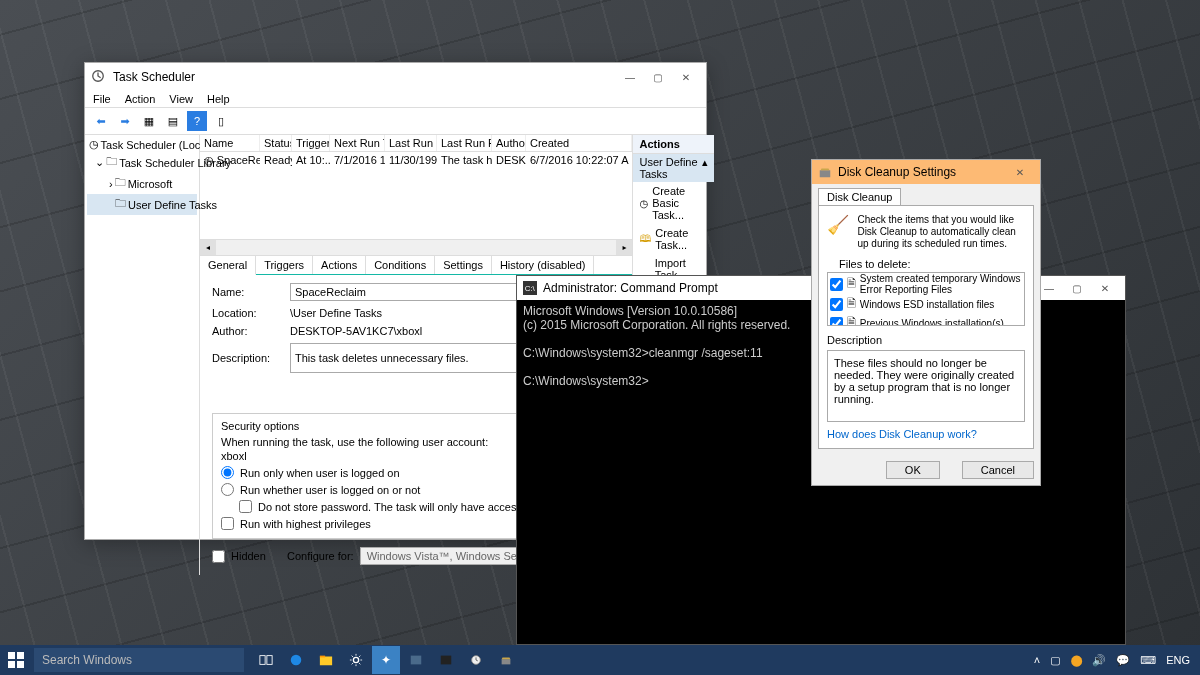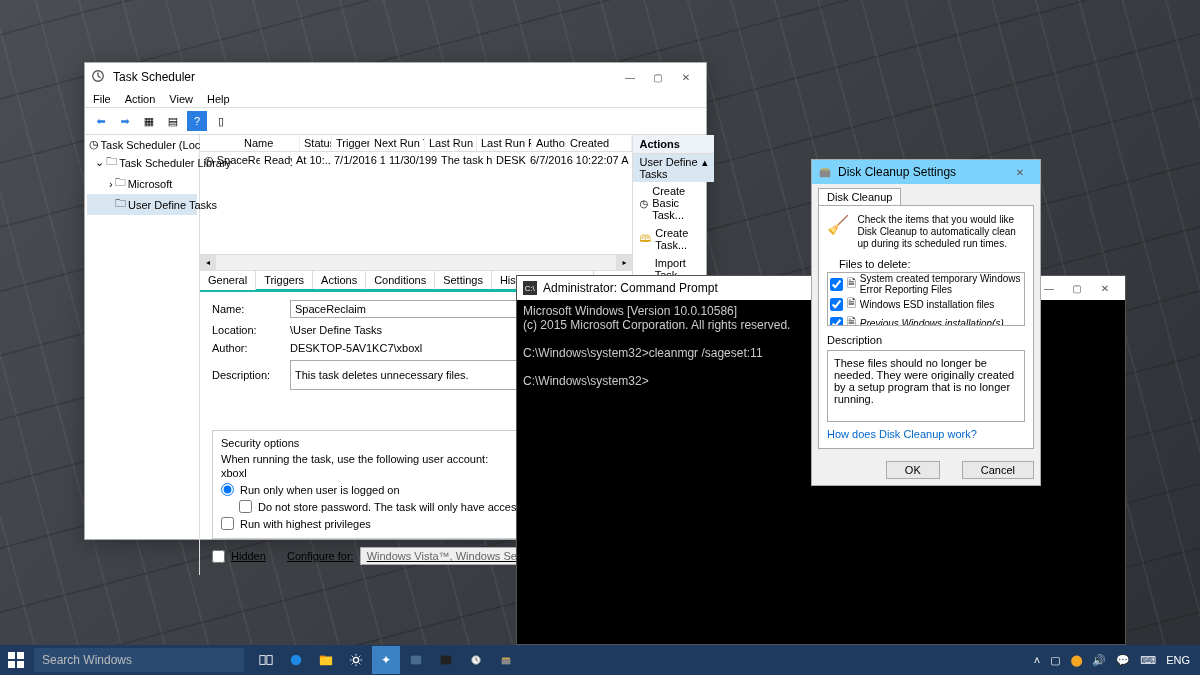--- a/index.html
+++ b/index.html
@@ -18,21 +18,21 @@
 .ts-body { display: flex; height: 440px; }
 .ts-tree { width: 115px; border-right: 1px solid #ddd; padding: 2px; font-size: 11px; }
 .tree-item { padding: 1px 2px; white-space: nowrap; display: flex; align-items: center; gap: 2px; }
 .tree-item.sel { background: #d8e6f2; }
 .ts-main { flex: 1; display: flex; flex-direction: column; }
 .ts-grid { height: 150px; border-bottom: 1px solid #ddd; overflow: hidden; position: relative; }
 .grid-head { display: flex; background: #fff; border-bottom: 1px solid #ddd; font-size: 11px; }
 .gh { padding: 2px 4px; border-right: 1px solid #eee; white-space: nowrap; overflow: hidden; }
 .grid-row { display: flex; font-size: 11px; padding: 1px 0; }
 .gc { padding: 1px 4px; white-space: nowrap; overflow: hidden; }
-.ts-tabs { display: flex; border-bottom: 3px solid #14b8a6; font-size: 11px; }
+.ts-tabs { display: flex; border-bottom: 1px solid #14b8a6; font-size: 11px; }
 .ts-tab { padding: 3px 8px; border-right: 1px solid #ddd; }
 .ts-tab.active { background: #fff; border-bottom: 1px solid #fff; margin-bottom: -1px; }
 .ts-detail { padding: 8px 12px; font-size: 11px; }
 .field-row { display: flex; align-items: center; margin-bottom: 6px; gap: 8px; }
 .field-row label { width: 70px; }
 .field-row input { flex: 1; border: 1px solid #aaa; padding: 2px 4px; font-size: 11px; }
 .ts-actions { width: 104px; border-left: 1px solid #ddd; font-size: 11px; }
 .act-header { background: #eef3fa; padding: 3px 6px; font-weight: bold; border-bottom: 1px solid #ddd; }
 .act-sub { background: #d8e6f2; padding: 2px 6px; display: flex; justify-content: space-between; }
 .act-item { padding: 3px 6px; display: flex; align-items: center; gap: 4px; }
@@ -43,21 +43,21 @@
 .scrollbar-h .sb-btn { width: 16px; height: 16px; background: #e0e0e0; display: flex; align-items: center; justify-content: center; font-size: 8px; }
 
 
 .cmd-window { position: absolute; background: #000; border: 1px solid #555; font-family: Consolas, monospace; font-size: 12px; color: #ccc; }
 .cmd-title { background: #fff; color: #000; height: 24px; display: flex; align-items: center; padding: 0 6px; font-family: "Segoe UI"; font-size: 11px; }
 .cmd-title .icon-sm { width: 14px; height: 14px; margin-right: 6px; }
 .cmd-body { padding: 4px 6px; white-space: pre; }
 
 
 .dc-window { position: absolute; background: #f0f0f0; border: 1px solid #aaa; font-size: 11px; }
-.dc-title { background: #7dd3fc; height: 24px; display: flex; align-items: center; padding: 0 6px; }
+.dc-title { background: #fdba74; height: 24px; display: flex; align-items: center; padding: 0 6px; }
 .dc-title .icon-sm { width: 14px; height: 14px; margin-right: 6px; }
 .dc-tabstrip { display: flex; padding: 4px 6px 0; }
 .dc-tab { background: #fff; border: 1px solid #aaa; border-bottom: none; padding: 2px 8px; font-size: 11px; }
 .dc-panel { background: #fff; margin: 0 6px 6px; border: 1px solid #aaa; padding: 8px; }
 .dc-row { display: flex; gap: 8px; margin-bottom: 8px; }
 .dc-list { border: 1px solid #aaa; height: 54px; overflow-y: scroll; font-size: 11px; }
 .dc-item { display: flex; align-items: center; gap: 4px; padding: 0 2px; }
 .dc-desc { border: 1px solid #aaa; padding: 6px; height: 72px; font-size: 11px; margin-top: 4px; }
 .dc-link { color: #0066cc; font-size: 11px; margin-top: 6px; display: block; }
 .dc-btns { display: flex; justify-content: flex-end; gap: 22px; padding: 6px; }
@@ -124,21 +124,21 @@
           <span>Microsoft</span>
         </div>
       <div class="tree-item sel" style="padding-left:28px;">
           <span>🗀</span>
           <span>User Define Tasks</span>
         </div>
     </div>
     <div class="ts-main">
       <div class="ts-grid">
         <div class="grid-head">
-          <div class="gh" style="width:60px;margin-left:40px;">Name</div>
+          <div class="gh" style="width:60px;">Name</div>
           <div class="gh" style="width:32px;">Status</div>
           <div class="gh" style="width:38px;">Triggers</div>
           <div class="gh" style="width:55px;">Next Run Time</div>
           <div class="gh" style="width:52px;">Last Run Time</div>
           <div class="gh" style="width:55px;">Last Run Result</div>
           <div class="gh" style="width:34px;">Author</div>
           <div class="gh" style="flex:1;">Created</div>
         </div>
         <div class="grid-row">
           <div class="gc" style="width:60px;"><span>◷</span> <span>SpaceReclaim</span></div>
@@ -182,30 +182,34 @@
           <input type="text" style="height: 30px;" value="This task deletes unnecessary files.">
         </div>
         <div class="sec-box" style="margin-top:40px;">
           <div style="margin-bottom:4px;">Security options</div>
           <div>When running the task, use the following user account:</div>
           <div style="padding:2px 0;">xboxl</div>
           <div class="radio-row">
               <input type="radio" checked="" style="">
               <span>Run only when user is logged on</span>
             </div>
+          <div class="radio-row">
+              <input type="radio" style="">
+              <span>Run whether user is logged on or not</span>
+            </div>
           <div class="check-row" style="padding-left:18px;">
               <input type="checkbox" style="">
               <span>Do not store password.  The task will only have access to local resources</span>
             </div>
           <div class="check-row">
               <input type="checkbox" style="">
               <span>Run with highest privileges</span>
             </div>
         </div>
-        <div class="check-row" style="margin-top:6px;text-decoration:underline;">
+        <div class="check-row" style="margin-top:6px;">
           <input type="checkbox" style="">
           <span style="width:50px;">Hidden</span>
           <span>Configure for:</span>
           <span class="dropdown">Windows Vista™, Windows Server™ 2008</span>
         </div>
       </div>
     </div>
     <div class="ts-actions">
       <div class="act-header">Actions</div>
       <div class="act-sub">
@@ -297,21 +301,21 @@
           <span style="font-size:10px;">System created temporary Windows Error Reporting Files</span>
         </div>
       <div class="dc-item">
           <input type="checkbox" checked="" style="">
           <span>🗎</span>
           <span style="font-size:10px;">Windows ESD installation files</span>
         </div>
       <div class="dc-item">
           <input type="checkbox" checked="" style="">
           <span>🗎</span>
-          <span style="font-size:10px;font-style:italic;">Previous Windows installation(s)</span>
+          <span style="font-size:10px;">Previous Windows installation(s)</span>
         </div>
 
     </div>
     <div style="margin-top:8px;font-size:11px;">Description</div>
     <div class="dc-desc">These files should no longer be needed. They were originally created by a setup program that is no longer running.</div>
     <a class="dc-link">How does Disk Cleanup work?</a>
   </div>
   <div class="dc-btns">
     <button class="dc-btn">OK</button>
     <button class="dc-btn">Cancel</button>

